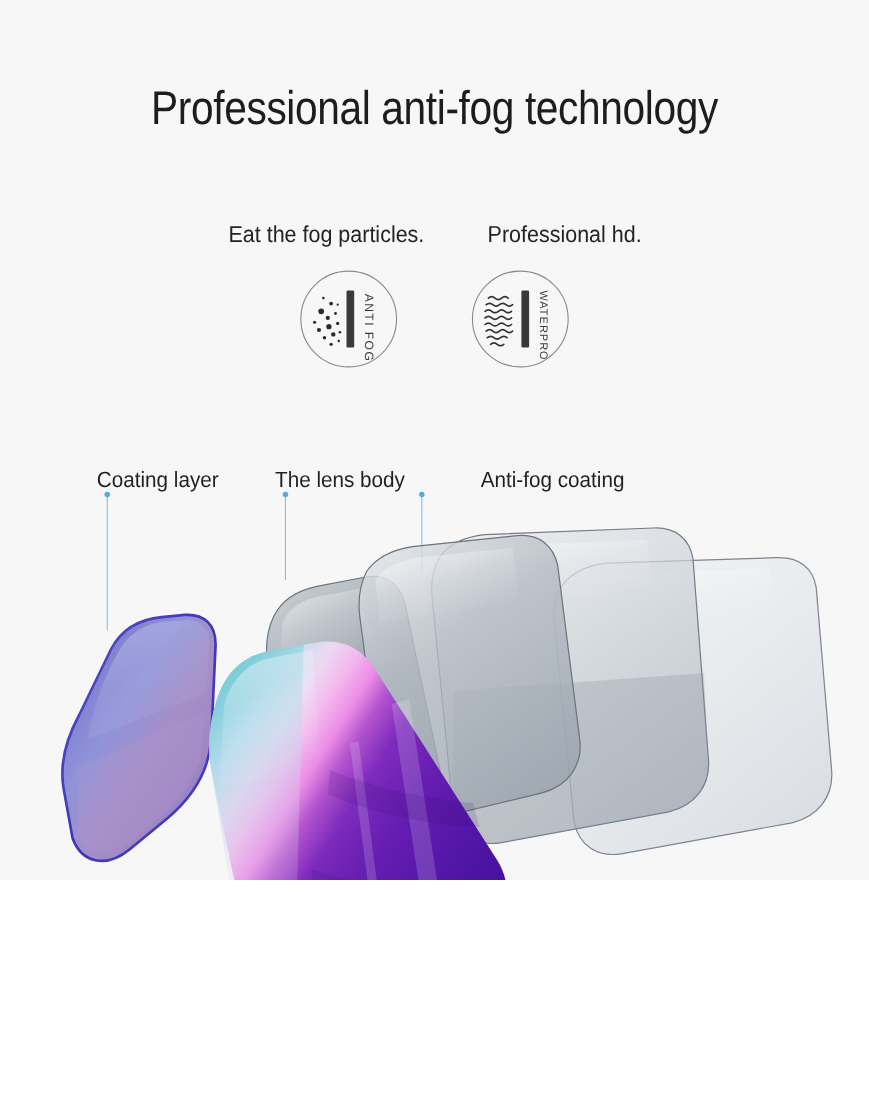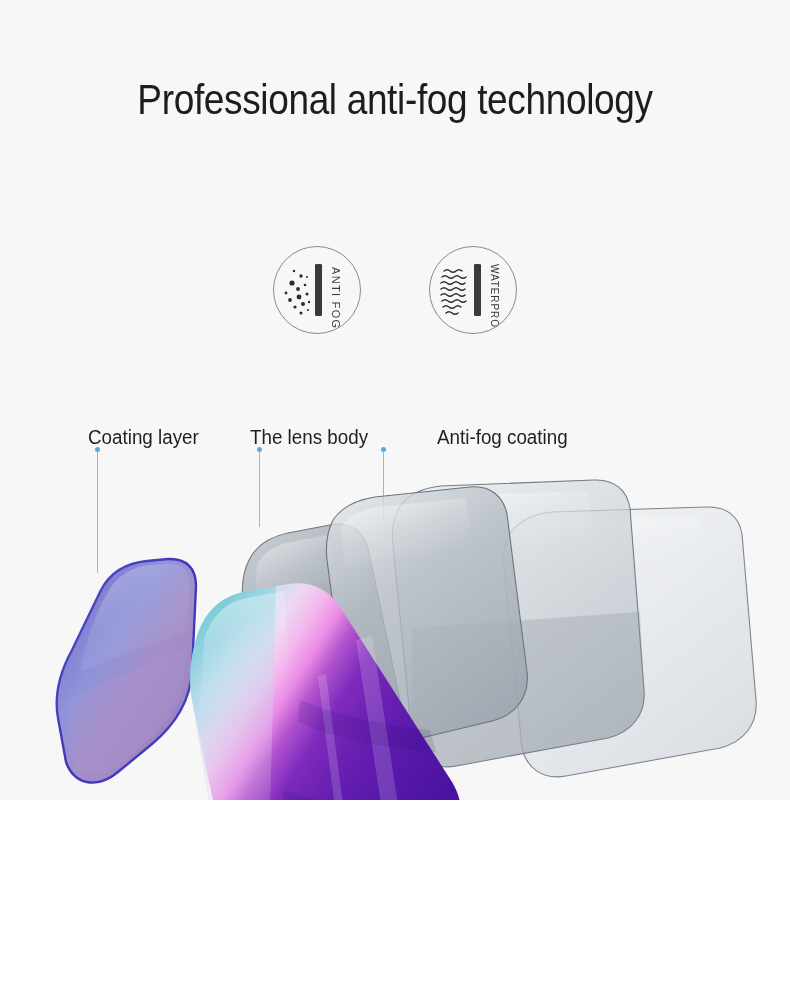--- a/index.html
+++ b/index.html
@@ -117,20 +117,24 @@
   }
   #lens-art svg { display: block; }
 </style>
 </head>
 <body>
 
 <div id="page" style="background: rgb(247, 247, 247);">
 
   <div id="title">Professional anti-fog technology</div>
 
+  <div id="feature-labels">
+    <div class="feature-label">Eat the fog particles.</div>
+    <div class="feature-label">Professional hd.</div>
+  </div>
 
   <div id="badges">
 
     <div class="badge">
       <svg width="86" height="86" viewBox="0 0 86 86" aria-hidden="true">
 
         <g fill="#2b2b2b">
           <circle cx="18" cy="36" r="2.6"></circle>
           <circle cx="27" cy="29" r="1.7"></circle>
           <circle cx="12" cy="46" r="1.4"></circle>

